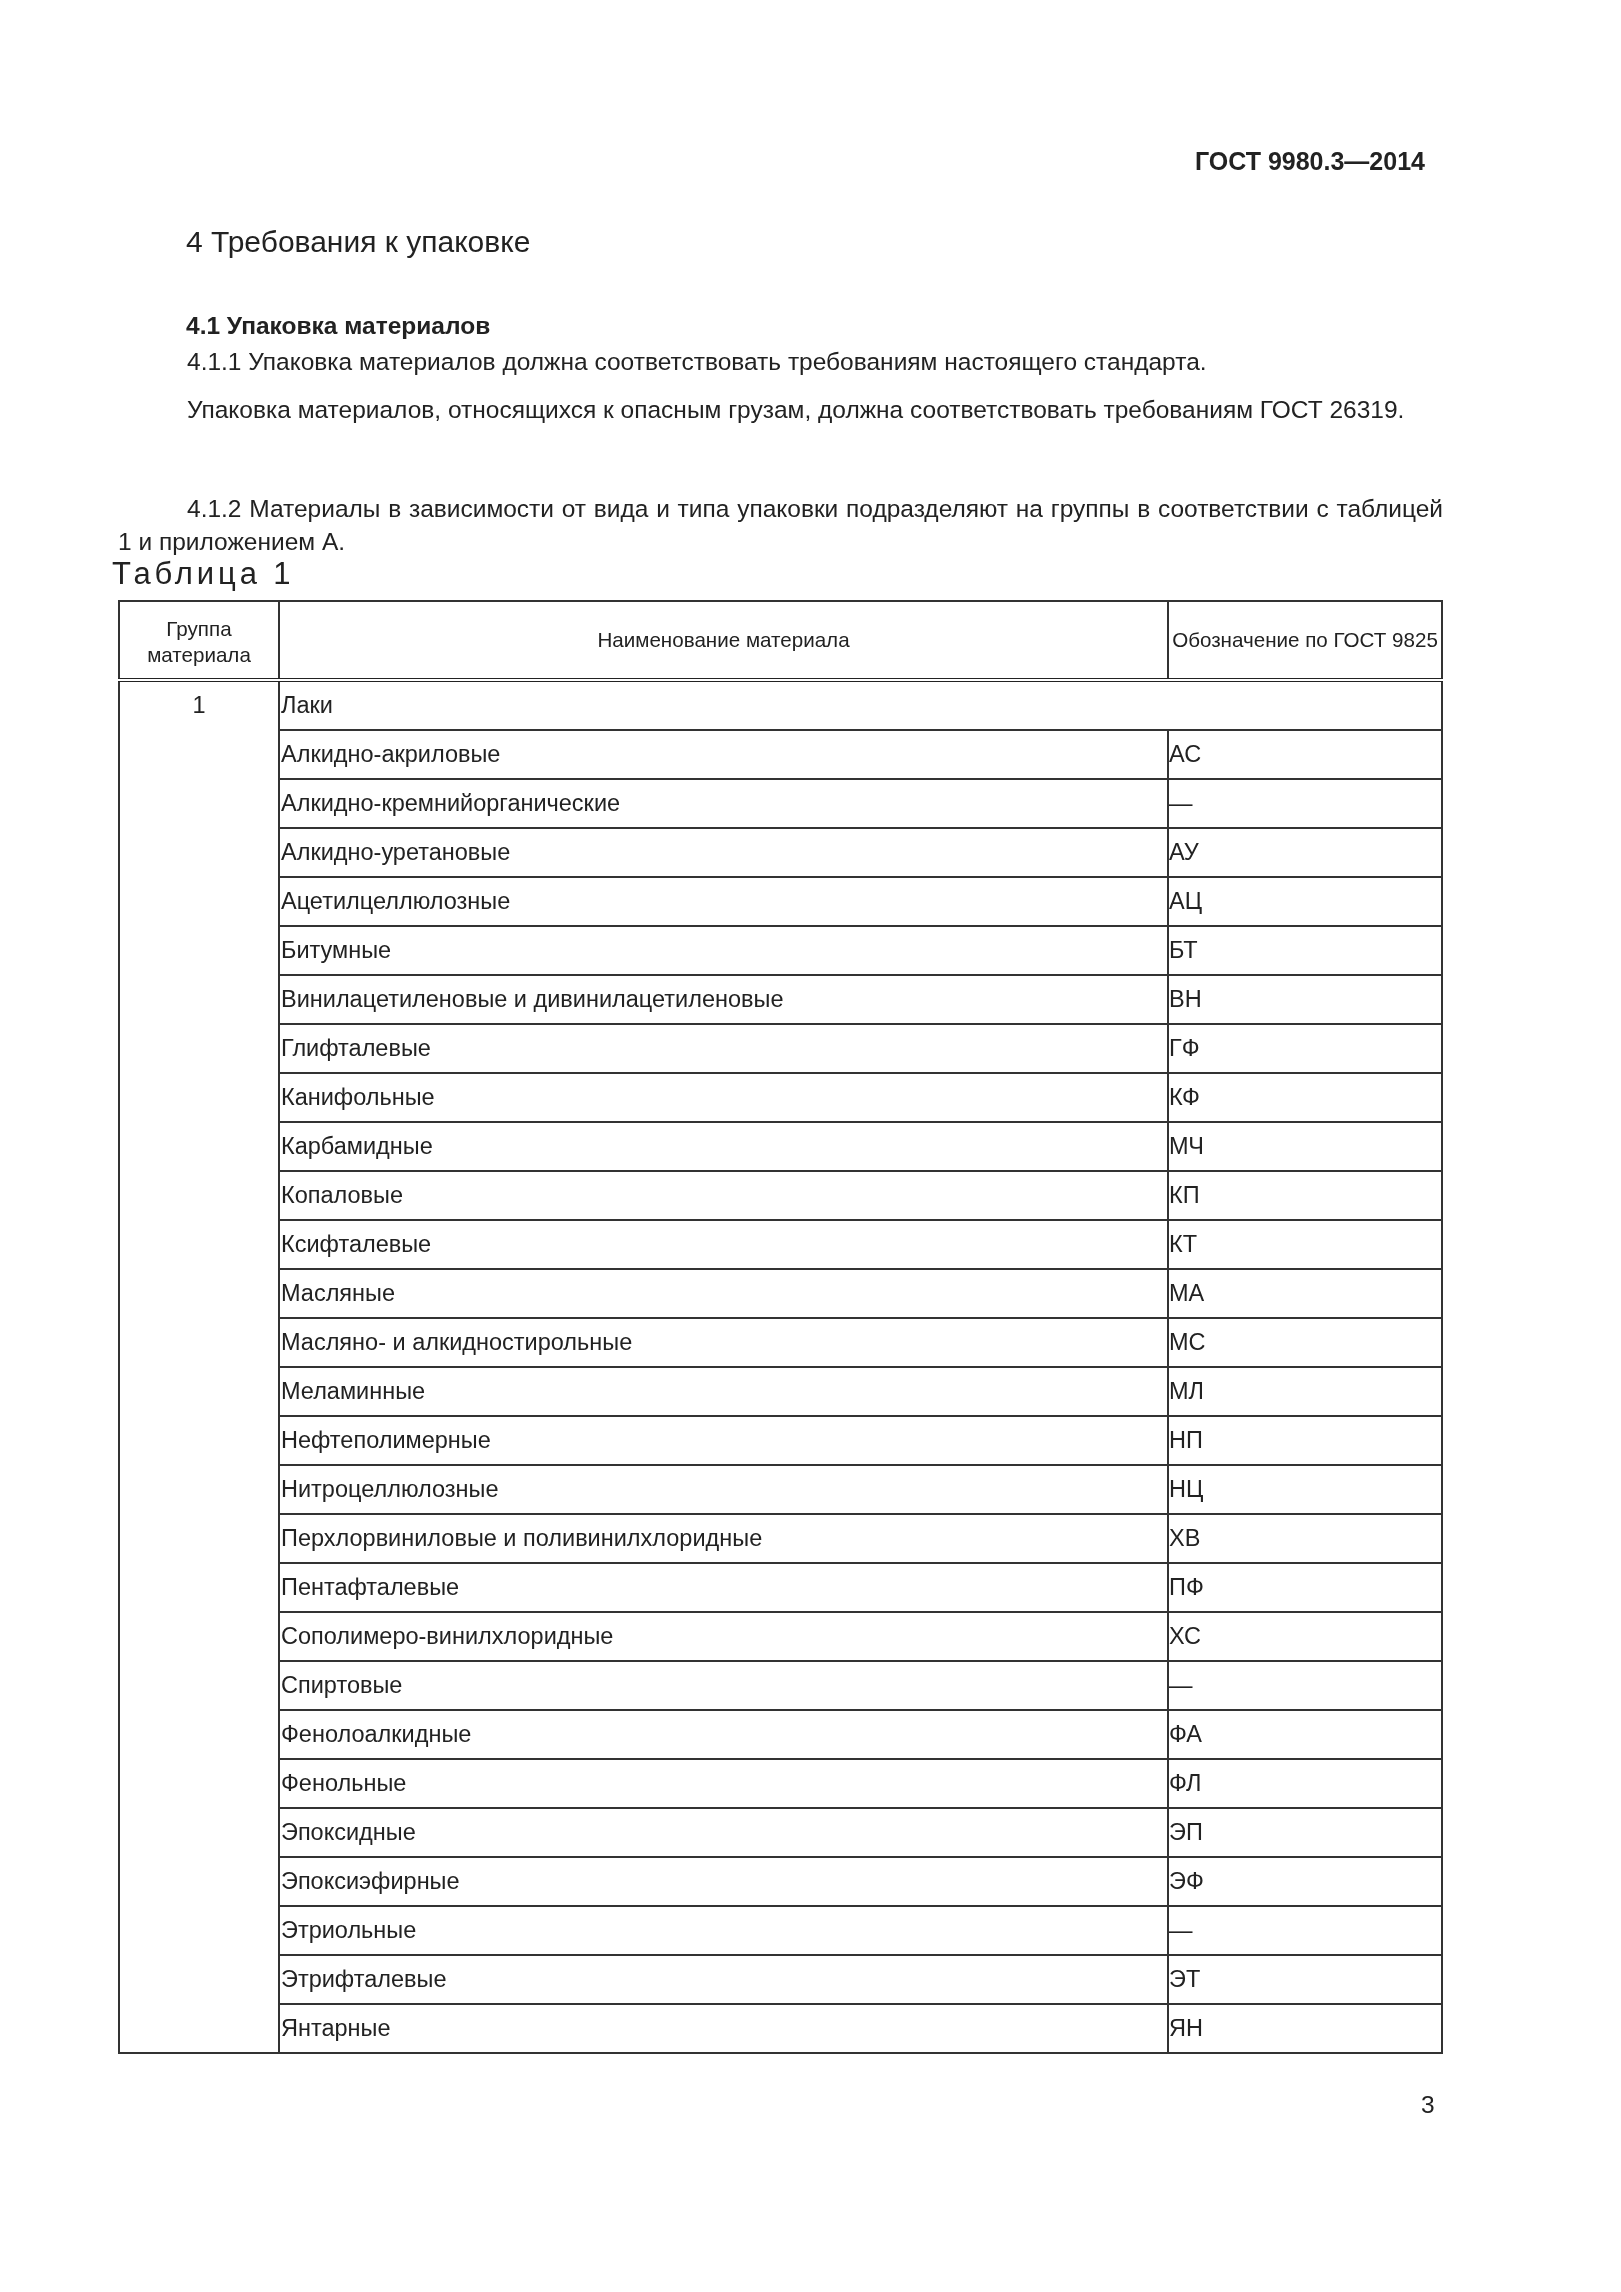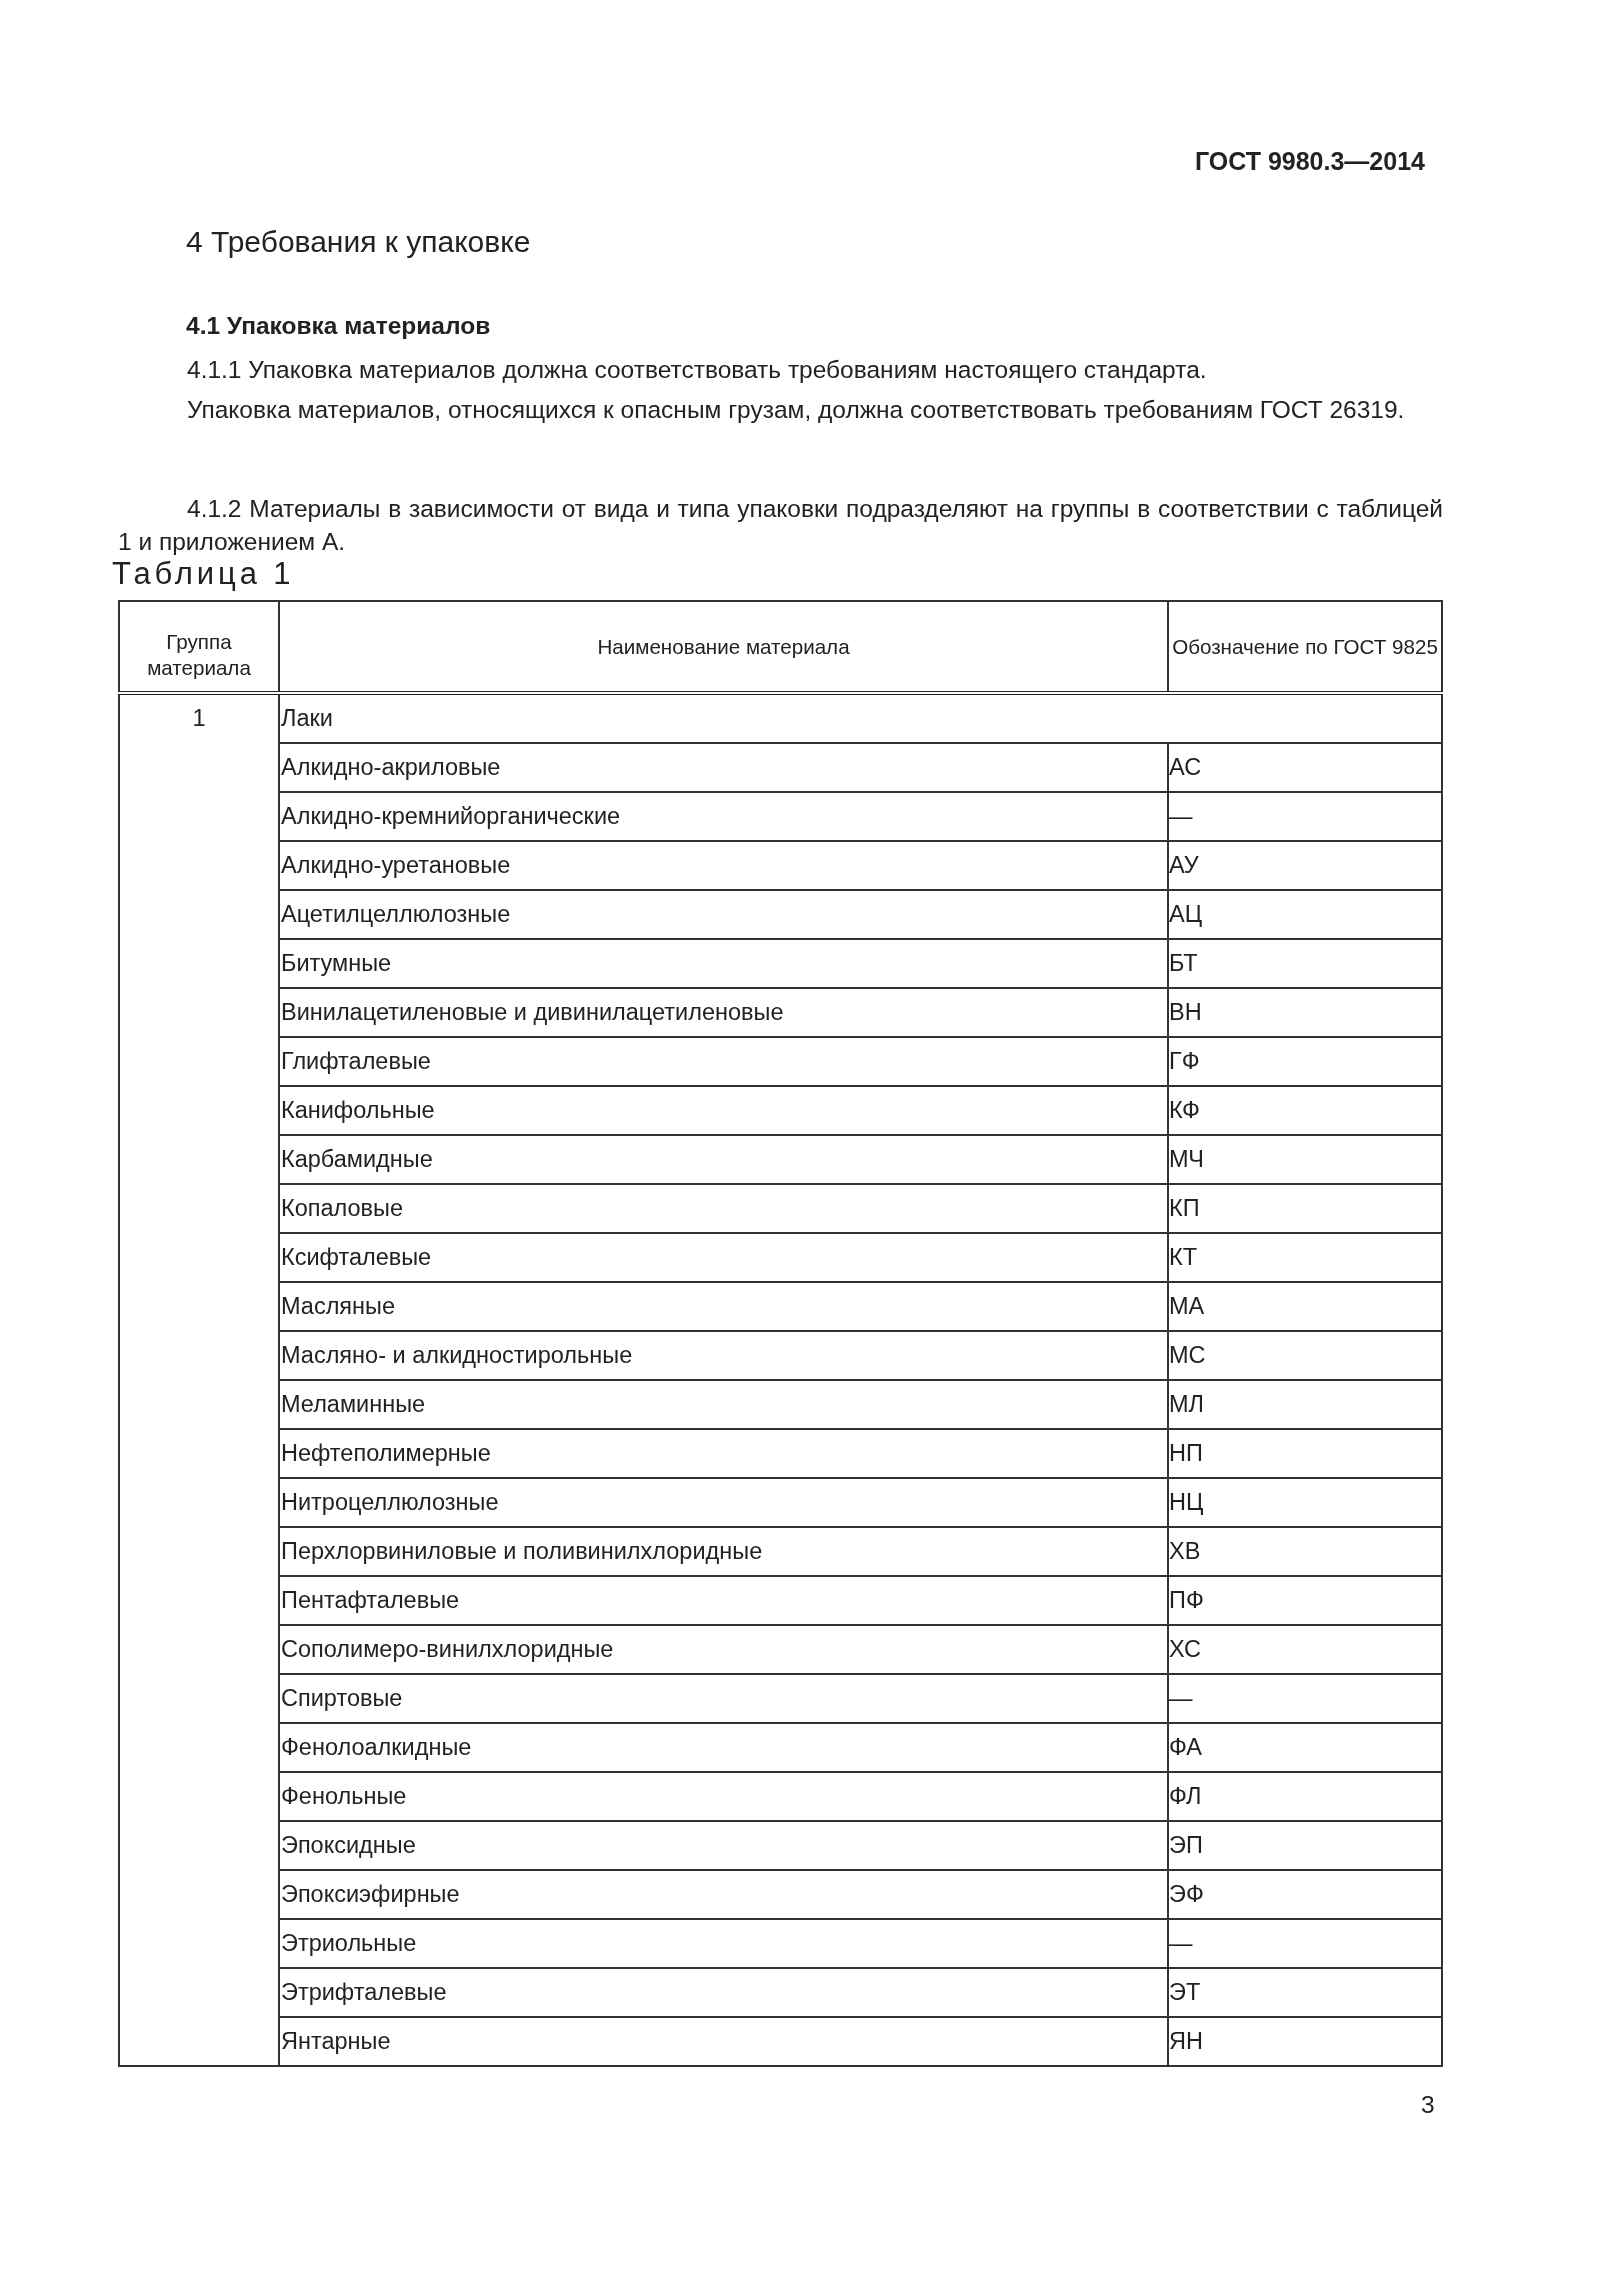--- a/index.html
+++ b/index.html
@@ -20,29 +20,29 @@
   .c2 { padding-left: 1px; }
   .c3 { width: 272px; }
   .pagenum { position: absolute; left: 1421px; top: 2091px; font-size: 24.5px; }
 </style>
 </head>
 <body>
 
 <div class="doc-code">ГОСТ 9980.3—2014</div>
 <div class="h1">4 Требования к упаковке</div>
 <div class="h2">4.1 Упаковка материалов</div>
-<div class="para indent" style="top:353px;">4.1.1 Упаковка материалов должна соответствовать требованиям настоящего стандарта.</div>
+<div class="para indent" style="top:345px;">4.1.1 Упаковка материалов должна соответствовать требованиям настоящего стандарта.</div>
 <div class="para indent" style="top:393px;">Упаковка материалов, относящихся к опасным грузам, должна соответствовать требованиям ГОСТ 26319.</div>
 <div class="para indent" style="top:460px;margin-top:32px;">4.1.2 Материалы в зависимости от вида и типа упаковки подразделяют на группы в соответствии с таблицей 1 и приложением А.</div>
 <div class="tcap">Таблица 1</div>
 
 <table>
   <thead>
     <tr>
-      <th class="c1" style="vertical-align:middle;padding-top:16px;">Группа материала</th>
+      <th class="c1" style="vertical-align:middle;padding-top:3px;">Группа материала</th>
       <th>Наименование материала</th>
       <th class="c3">Обозначение по ГОСТ 9825</th>
     </tr>
   </thead>
   <tbody id="tbody">
     <tr>
       <td class="c1" id="groupcell" rowspan="28">1</td>
       <td class="c2" colspan="2">Лаки</td>
     </tr>
   <tr>

